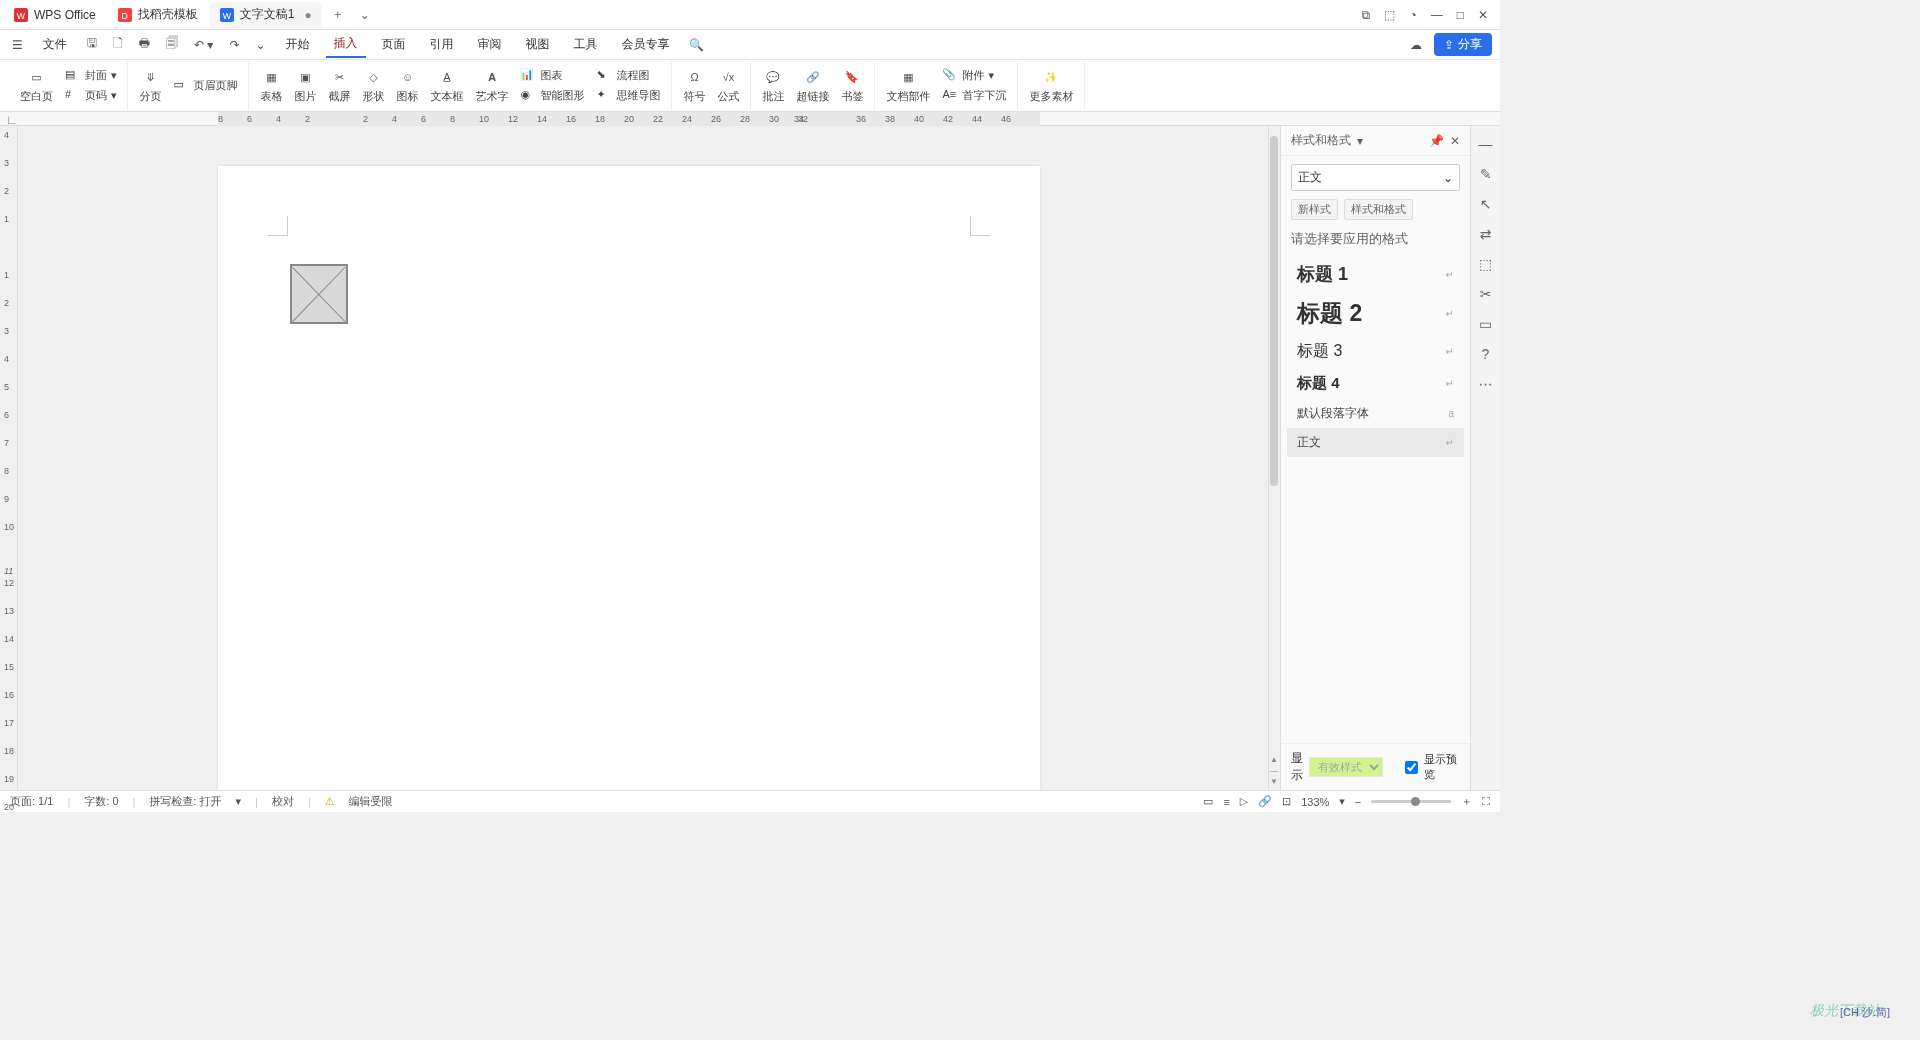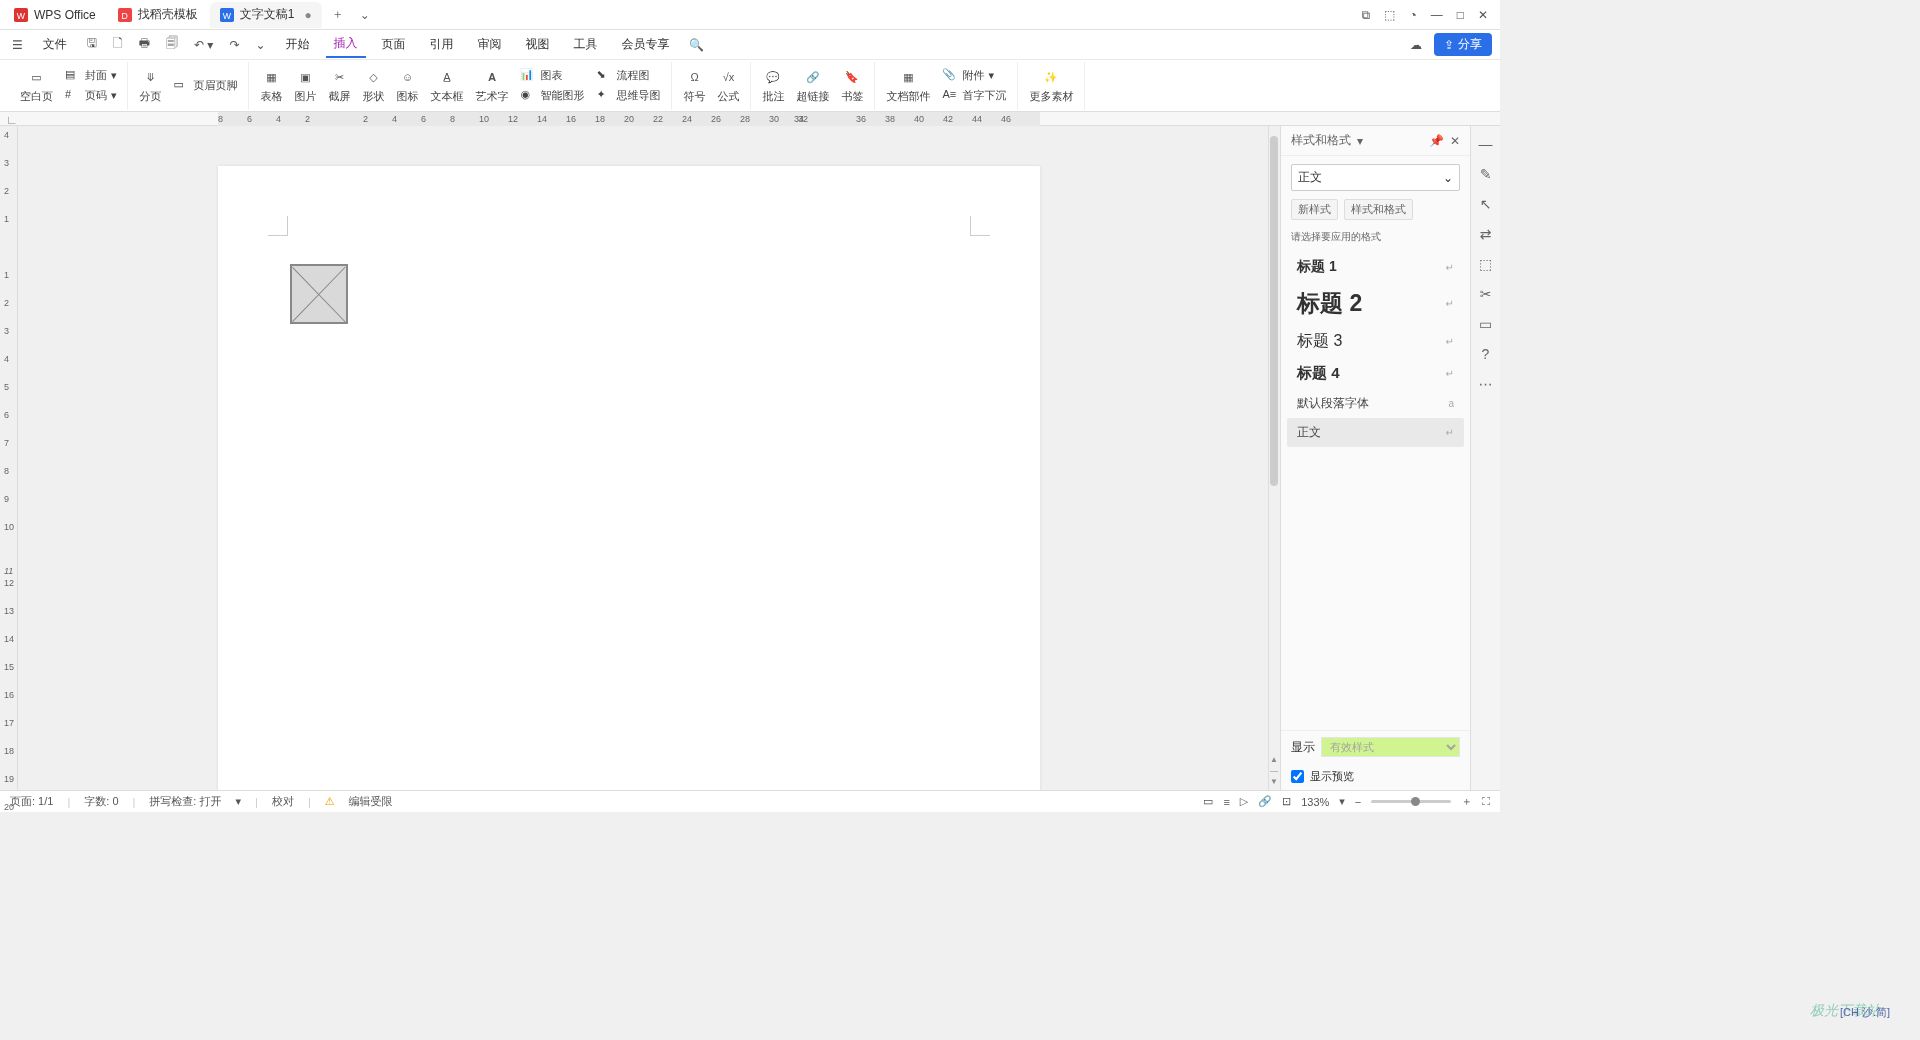--- a/index.html
+++ b/index.html
@@ -12,21 +12,21 @@
   .tab-icon { width: 14px; height: 14px; display: inline-flex; align-items: center; justify-content: center; }
   .tab-close { color: #888; font-size: 12px; margin-left: 4px; cursor: pointer; }
   .tab-add { padding: 4px 8px; color: #666; }
   .titlebar-right { margin-left: auto; display: flex; gap: 14px; align-items: center; padding-right: 8px; }
   .titlebar-right span { color: #555; cursor: pointer; }
   
   
   .menubar { height: 30px; background: #fff; display: flex; align-items: center; padding: 0 8px; border-bottom: 1px solid #e8e8e8; gap: 2px; }
   .menubar .left { display: flex; gap: 8px; align-items: center; }
   .menubar .menuitem { padding: 4px 8px; color: #333; cursor: pointer; }
-  .menubar .menuitem.active { color: #a21caf; border-bottom: 2px solid #2a6ee8; }
+  .menubar .menuitem.active { color: #7f1d1d; border-bottom: 2px solid #2a6ee8; }
   .menubar .icon-btn { color: #555; padding: 2px 4px; cursor: pointer; }
   .menubar .right { margin-left: auto; display: flex; gap: 8px; align-items: center; }
   .share-btn { background: #2a6ee8; color: white; border-radius: 4px; padding: 3px 10px; display: flex; align-items: center; gap: 4px; }
   
   
   .ribbon { height: 52px; background: #fff; display: flex; align-items: center; padding: 2px 10px; border-bottom: 1px solid #ddd; gap: 2px; }
   .ribbon-group { display: flex; flex-direction: column; align-items: center; padding: 2px 6px; border-right: 1px solid #eee; height: 48px; justify-content: center; gap: 1px; }
   .ribbon-group.multi { flex-direction: row; gap: 4px; }
   .ribbon-item { display: flex; flex-direction: column; align-items: center; gap: 2px; cursor: pointer; padding: 2px 4px; font-size: 11px; color: #444; }
   .ribbon-item .ri-icon { width: 20px; height: 20px; display: flex; align-items: center; justify-content: center; color: #555; }
@@ -59,31 +59,31 @@
   .scroll-arrows { position:absolute; bottom:4px; right:0; width:12px; display:flex; flex-direction:column; gap:2px; font-size:8px; color:#888; text-align:center;}
   
   
   .rightpanel { width: 190px; background: #fafafa; border-left: 1px solid #ddd; display: flex; flex-direction: column; }
   .rp-header { display:flex; align-items:center; padding: 6px 10px; gap:6px; border-bottom:1px solid #eee; }
   .rp-header .spacer { flex:1; }
   .rp-header span { cursor:pointer; color:#666; }
   .rp-select { margin: 8px 10px; border:1px solid #ccc; padding:4px 6px; background:#fff; display:flex; justify-content:space-between; align-items:center; border-radius:2px; }
   .rp-btns { display:flex; gap:6px; padding:0 10px 6px; }
   .rp-btn { border:1px solid #ddd; padding:2px 6px; border-radius:2px; font-size:11px; color:#666; background:#f4f4f4; cursor:pointer; }
-  .rp-label { padding: 4px 10px; color:#666; font-size:10px; }
+  .rp-label { padding: 4px 10px; color:#666; font-size:13px; }
   .style-list { padding: 4px 6px; }
   .style-item { display:flex; justify-content:space-between; align-items:center; padding: 6px 10px; cursor:pointer; border-radius:2px; }
   .style-item.selected { background:#e9e9e9; }
   .style-item .enter { color:#aaa; font-size:10px; }
-  .style-h1 { font-size:14px; font-weight:bold; }
+  .style-h1 { font-size:18px; font-weight:bold; }
   .style-h2 { font-size:23px; font-weight:bold; }
   .style-h3 { font-size:16px; font-weight:normal; }
   .style-h4 { font-size:15px; font-weight:bold; }
   .style-df { font-size:12px; color:#444; }
-  .rp-bottom { margin-top:auto; padding:6px 10px; border-top:1px solid #eee; display:flex; flex-direction:column; gap:12px; }
+  .rp-bottom { margin-top:auto; padding:6px 10px; border-top:1px solid #eee; display:flex; flex-direction:row; gap:22px; }
   .rp-show { display:flex; align-items:center; gap:6px; }
   .rp-show select { flex:1; border:1px solid #ddd; padding:2px 4px; font-size:11px; background:#bef264; }
   .rp-check { display:flex; align-items:center; gap:6px; font-size:11px; }
   
   
   .sidetools { width: 30px; background: #f4f4f4; border-left: 1px solid #ddd; display:flex; flex-direction:column; align-items:center; gap:14px; padding-top:10px; }
   .sidetools span { color:#666; cursor:pointer; font-size:14px; }
   
   
   .statusbar { height: 22px; background: #fff; border-top:1px solid #ddd; display:flex; align-items:center; padding:0 10px; font-size:11px; color:#555; gap:14px; }

